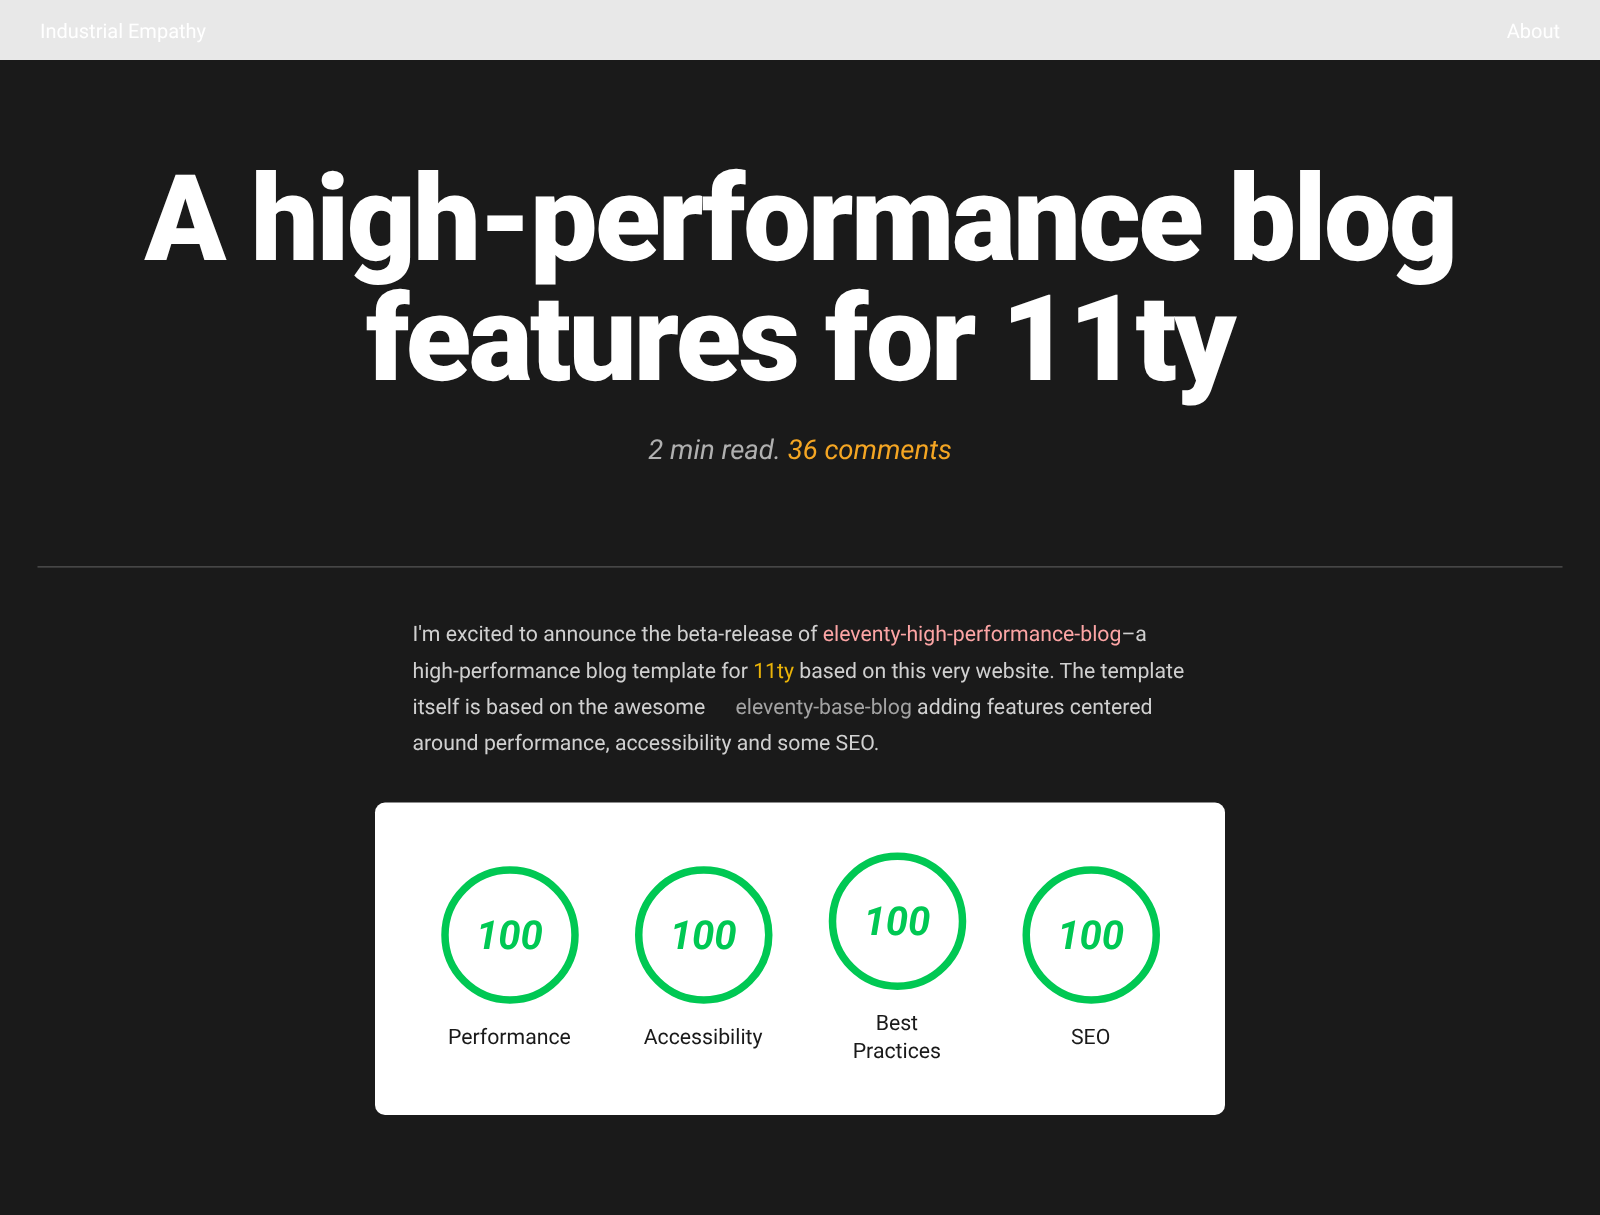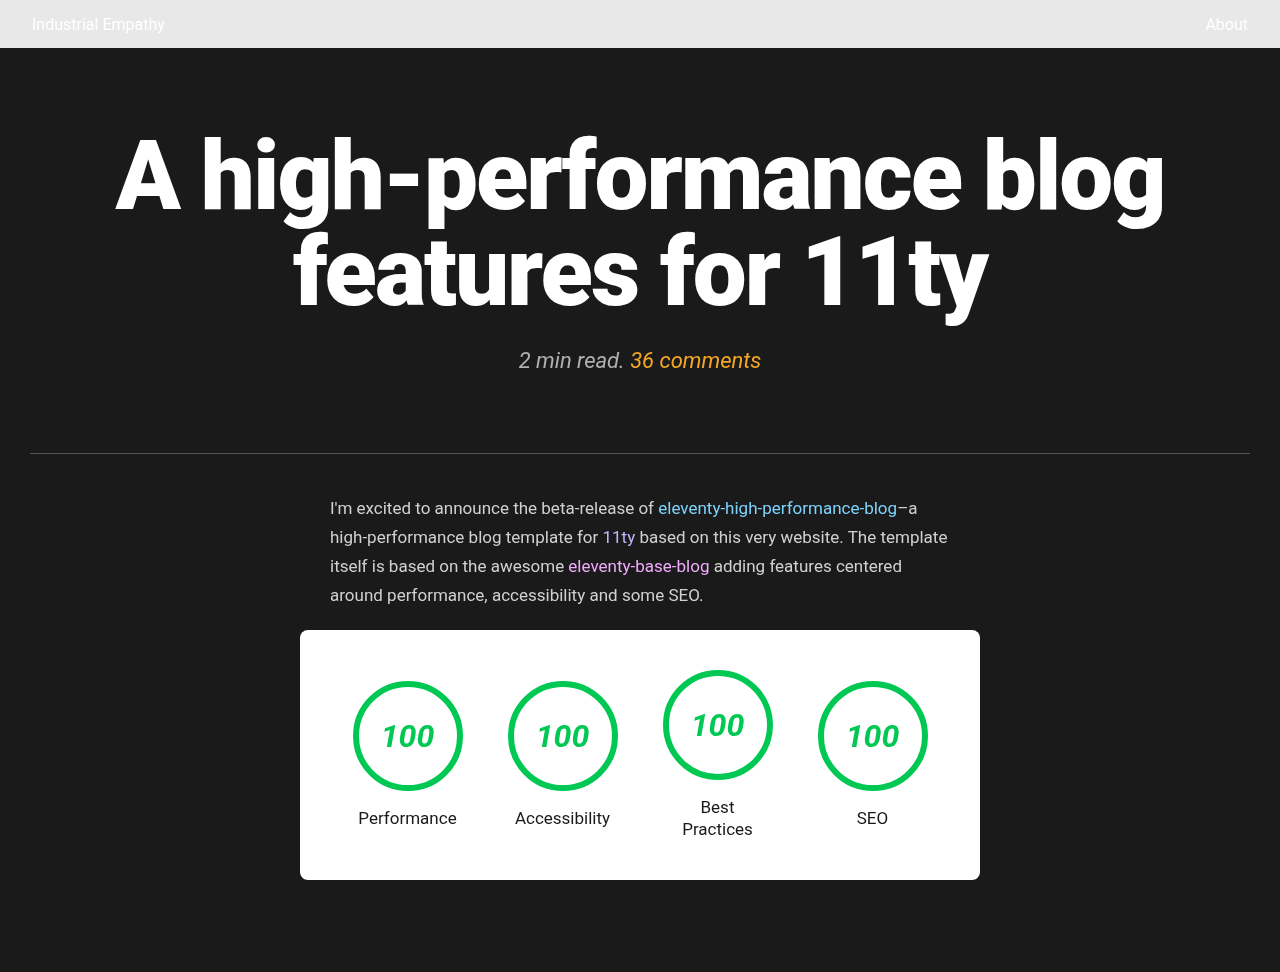--- a/index.html
+++ b/index.html
@@ -75,21 +75,21 @@
 
     .content p a {
       color: #f5a623;
       text-decoration: none;
     }
 
     
     .scores-card {
       background-color: #ffffff;
       border-radius: 8px;
-      margin: 20px auto;
+      margin: 32px auto;
       max-width: 680px;
       padding: 40px 30px 40px 30px;
       display: flex;
       justify-content: space-around;
       align-items: center;
     }
 
     .score-item {
       display: flex;
       flex-direction: column;
@@ -140,24 +140,24 @@
     <span>2 min read.</span>
     <a style="color: rgb(245, 166, 35);">36 comments</a>
   </p>
 </section>
 
 <hr class="divider">
 
 <div class="content">
   <p>
     I'm excited to announce the beta-release of
-    <a style="color: #7dd3fc;">eleventy-high-performance-blog</a>–a high-performance blog template for
-    <a style="color: #c4b5fd;">11ty</a>
+    <a style="color: #fca5a5;">eleventy-high-performance-blog</a>–a high-performance blog template for
+    <a style="color: #eab308;">11ty</a>
     based on this very website. The template itself is based on the awesome
-    <a style="color: #f0abfc;">eleventy-base-blog</a>
+    <a style="color: #a3a3a3; margin-left: 20px;">eleventy-base-blog</a>
     adding features centered around performance, accessibility and some SEO.
   </p>
 </div>
 
 <div class="scores-card">
   <div class="score-item">
     <div class="score-circle">
       <span class="score-number">100</span>
     </div>
     <span class="score-label">Performance</span>

